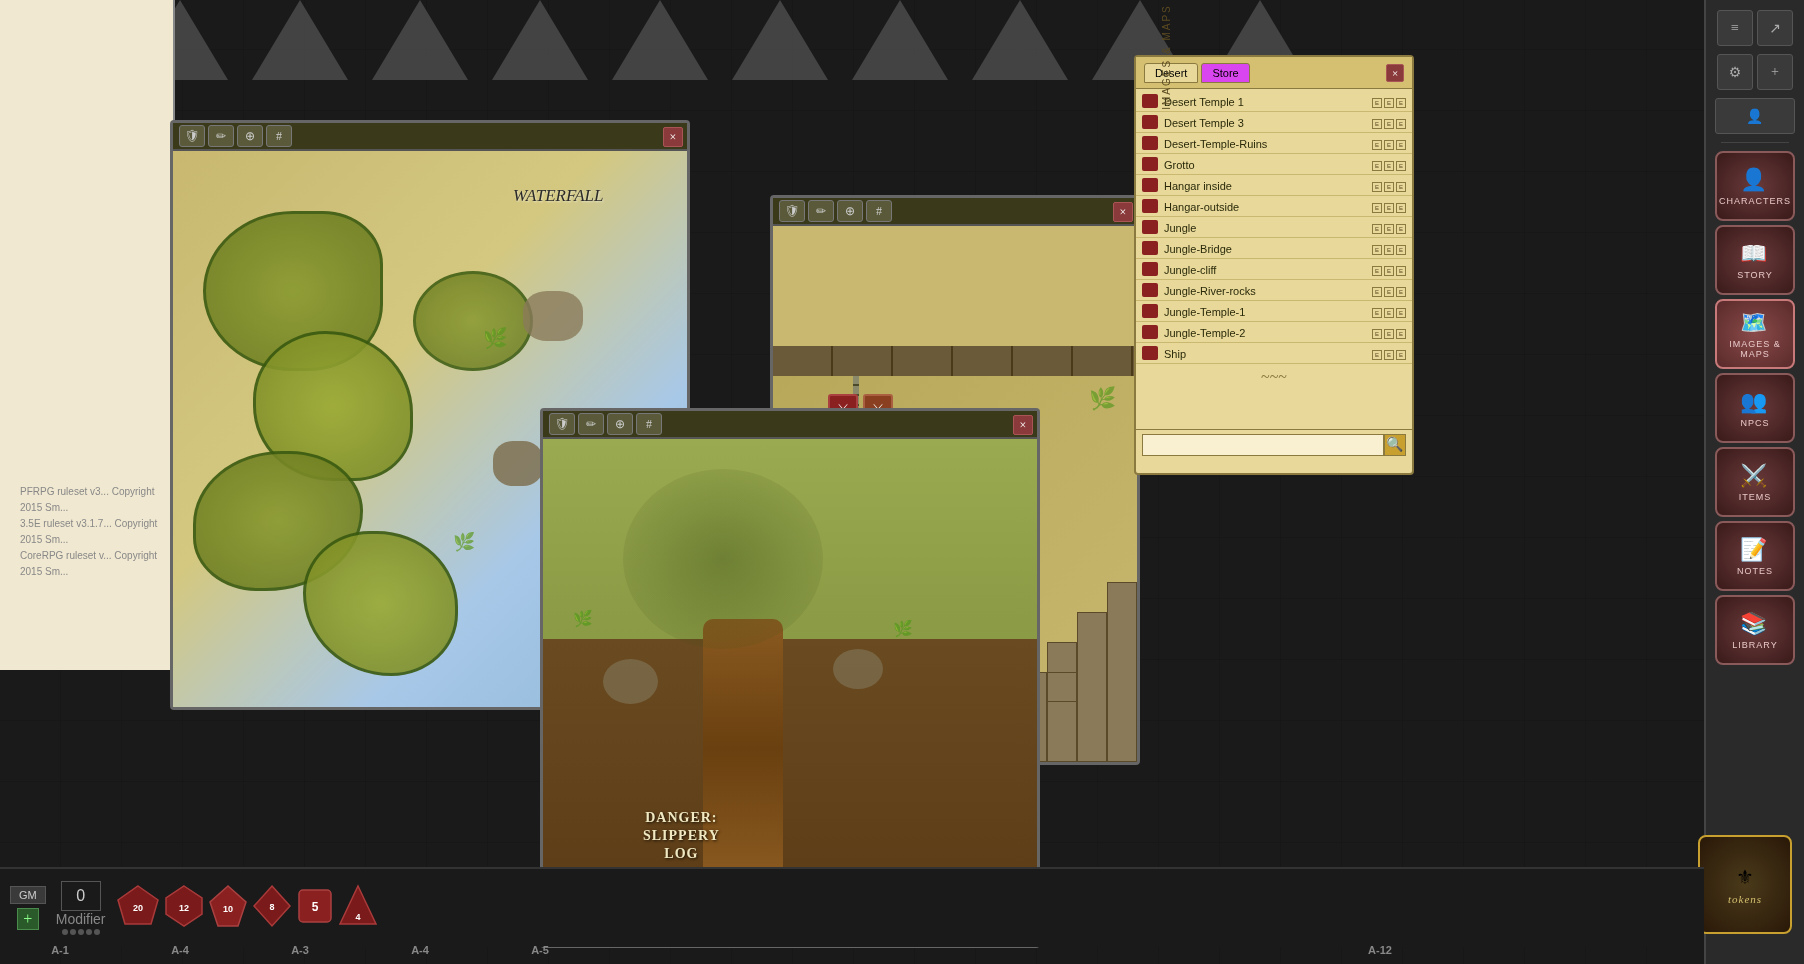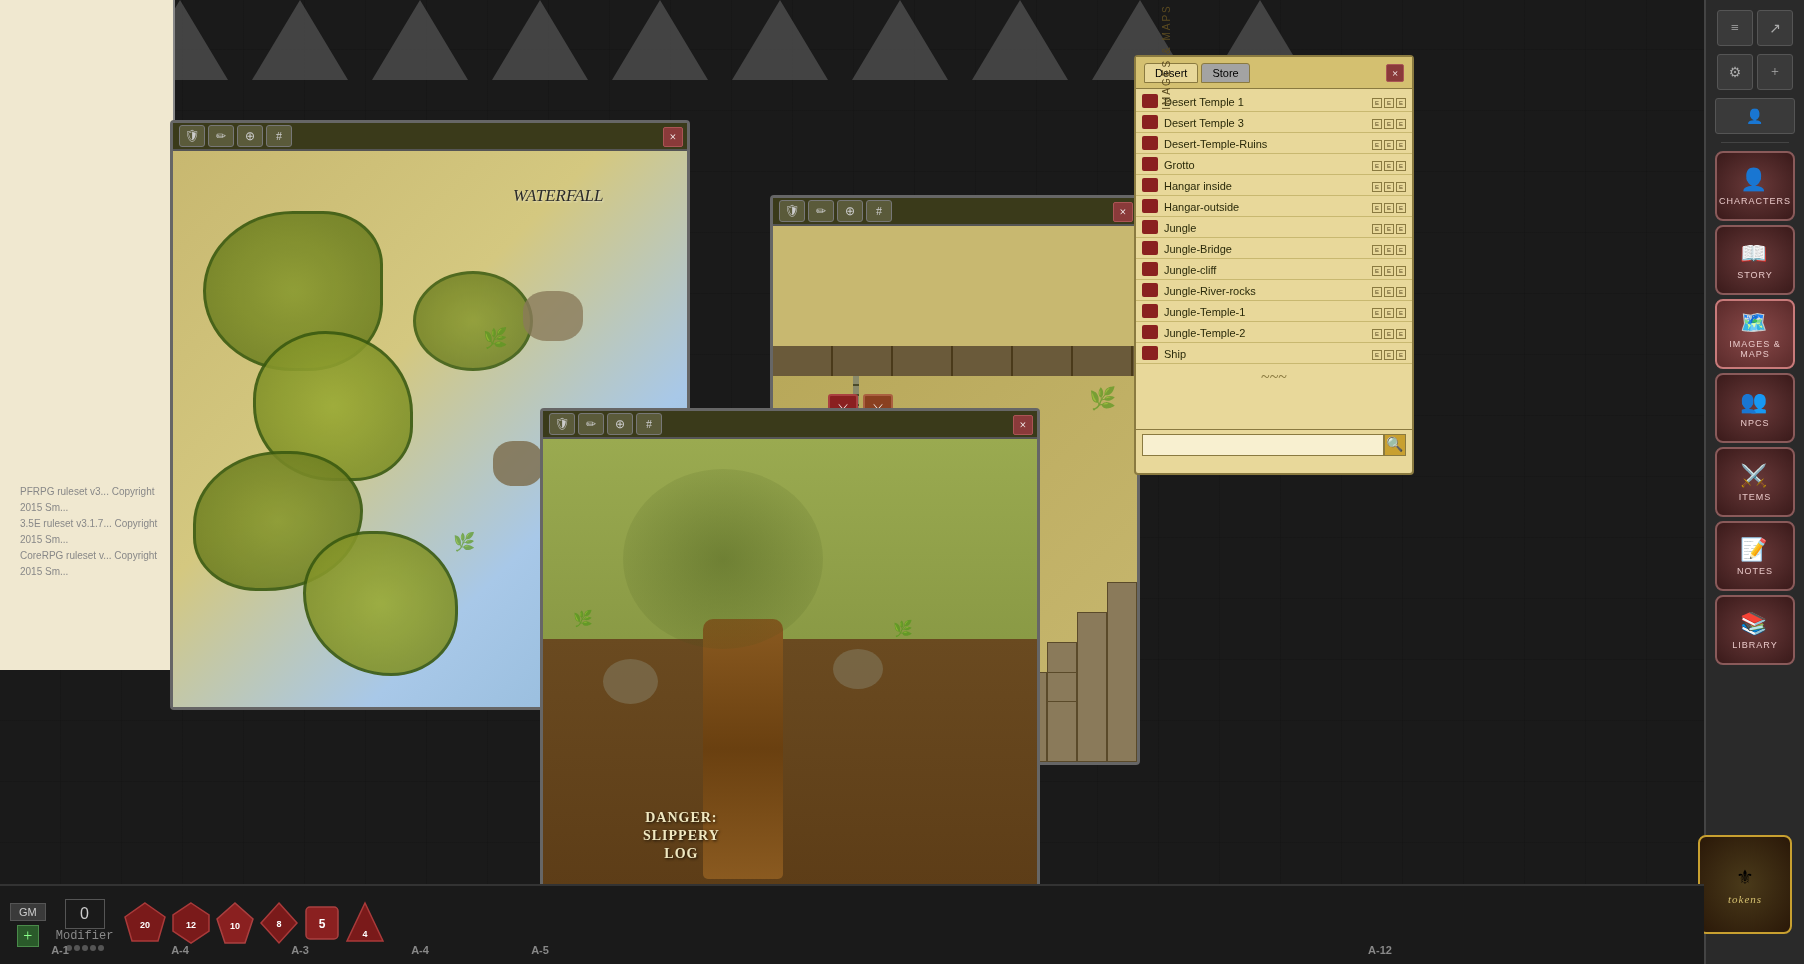--- a/index.html
+++ b/index.html
@@ -173,21 +173,21 @@
     .images-panel-header {
       background: #d4c070;
       height: 32px;
       display: flex;
       align-items: center;
       padding: 0 8px;
       border-bottom: 1px solid #8a7a40;
     }
     .panel-tab {
       padding: 3px 10px;
-      background: #a3a3a3;
+      background: #d946ef;
       border: 1px solid #8a7a40;
       border-radius: 3px 3px 0 0;
       font-size: 11px;
       font-family: Arial;
       cursor: pointer;
       margin-right: 3px;
     }
     .panel-tab.active {
       background: #e8d89a;
     }
@@ -357,21 +357,21 @@
     .sidebar-divider {
       width: 70%;
       height: 1px;
       background: #444;
       margin: 4px 0;
     }
 
     
     .bottom-bar {
       position: absolute;
-      bottom: 0;
+      bottom: 17px;
       left: 0;
       right: 100px;
       height: 80px;
       background: #1a1a1a;
       border-top: 2px solid #333;
       display: flex;
       align-items: center;
       padding: 0 10px;
       gap: 10px;
     }
@@ -388,22 +388,22 @@
       gap: 4px;
       align-items: center;
     }
     .modifier-box {
       display: flex;
       flex-direction: column;
       align-items: center;
     }
     .modifier-label {
       color: #888;
-      font-size: 12px;
-      font-family: Liberation Mono, monospace;
+      font-size: 14px;
+      font-family: Liberation Sans, sans-serif;
     }
     .modifier-value {
       background: #1a1a1a;
       border: 1px solid #555;
       color: #ccc;
       font-size: 16px;
       width: 40px;
       height: 30px;
       text-align: center;
       display: flex;

